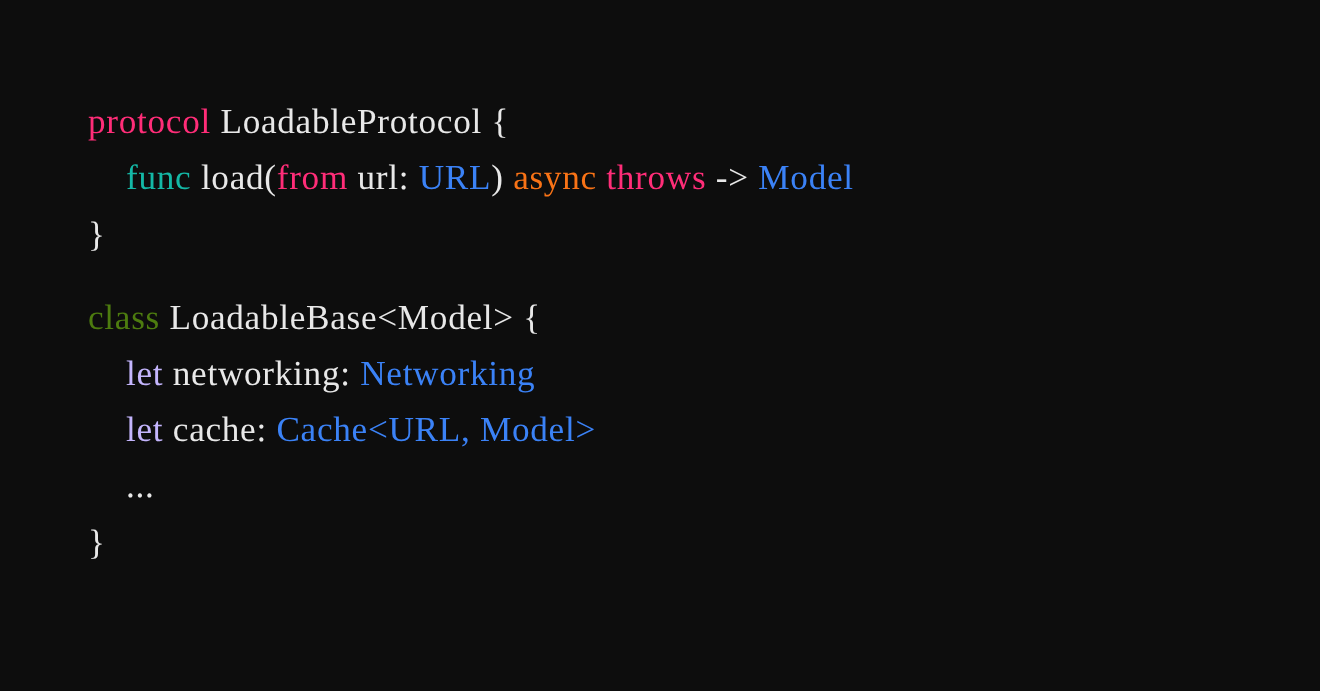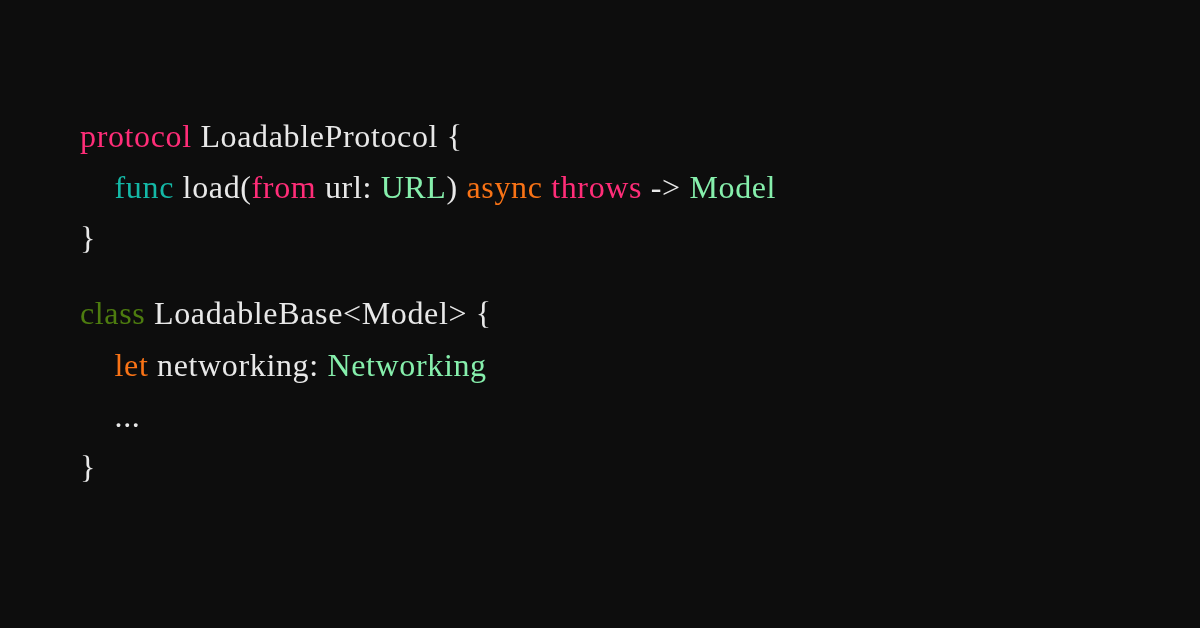--- a/index.html
+++ b/index.html
@@ -33,38 +33,38 @@
 
     .keyword {
       color: #ff2d78;
     }
 
     .identifier {
       color: #e8e8e8;
     }
 
     .type {
-      color: #86efac;
+      color: #3b82f6;
     }
 
     .keyword-func {
       color: #14b8a6;
     }
 
     .keyword-async {
       color: #f97316;
     }
 
     .keyword-throws {
       color: #ff2d78;
       text-align: center;
     }
 
     .keyword-let {
-      color: #f97316;
+      color: #c4b5fd;
       text-align: center;
     }
 
     .keyword-class {
       color: #4d7c0f;
     }
 
     .keyword-protocol {
       color: #ff2d78;
     }
@@ -96,16 +96,17 @@
 <div class="code-container">
   <div class="code-block">
     <span class="line"><span class="keyword-protocol">protocol</span><span class="identifier"> LoadableProtocol {</span></span>
     <span class="line"><span class="keyword-func">    func</span><span class="identifier"> load(</span><span class="keyword">from</span><span class="identifier"> url: </span><span class="type">URL</span><span class="punctuation">) </span><span class="keyword-async">async</span><span class="identifier"> </span><span class="keyword-throws">throws</span><span class="arrow"> -&gt; </span><span class="type">Model</span></span>
     <span class="line"><span class="identifier">}</span></span>
   </div>
 
   <div class="code-block">
     <span class="line"><span class="keyword-class">class</span><span class="identifier"> LoadableBase&lt;Model&gt; {</span></span>
     <span class="line"><span class="keyword-let">    let</span><span class="identifier"> networking: </span><span class="type">Networking</span></span>
+    <span class="line"><span class="keyword-let">    let</span><span class="identifier"> cache: </span><span class="type">Cache&lt;URL, Model&gt;</span></span>
     <span class="line"><span class="ellipsis">    ...</span></span>
     <span class="line"><span class="identifier">}</span></span>
   </div>
 </div>
 
 </body></html>

